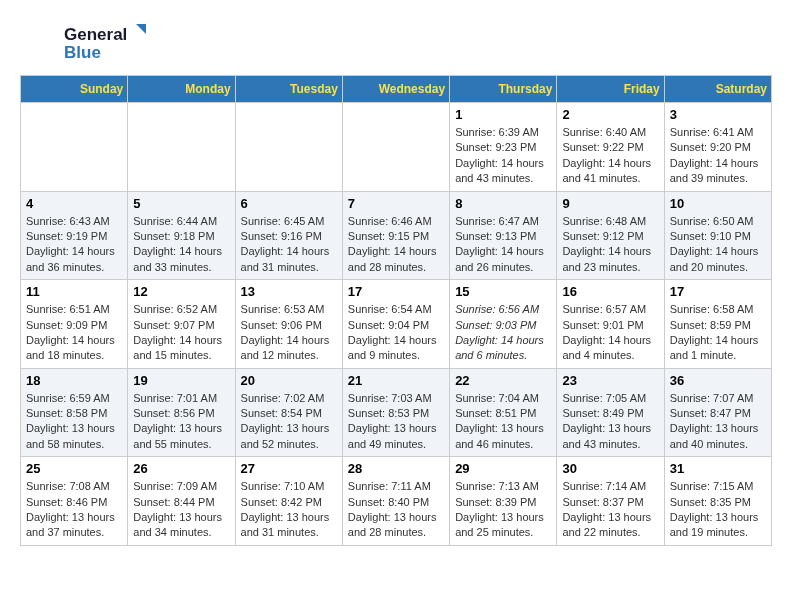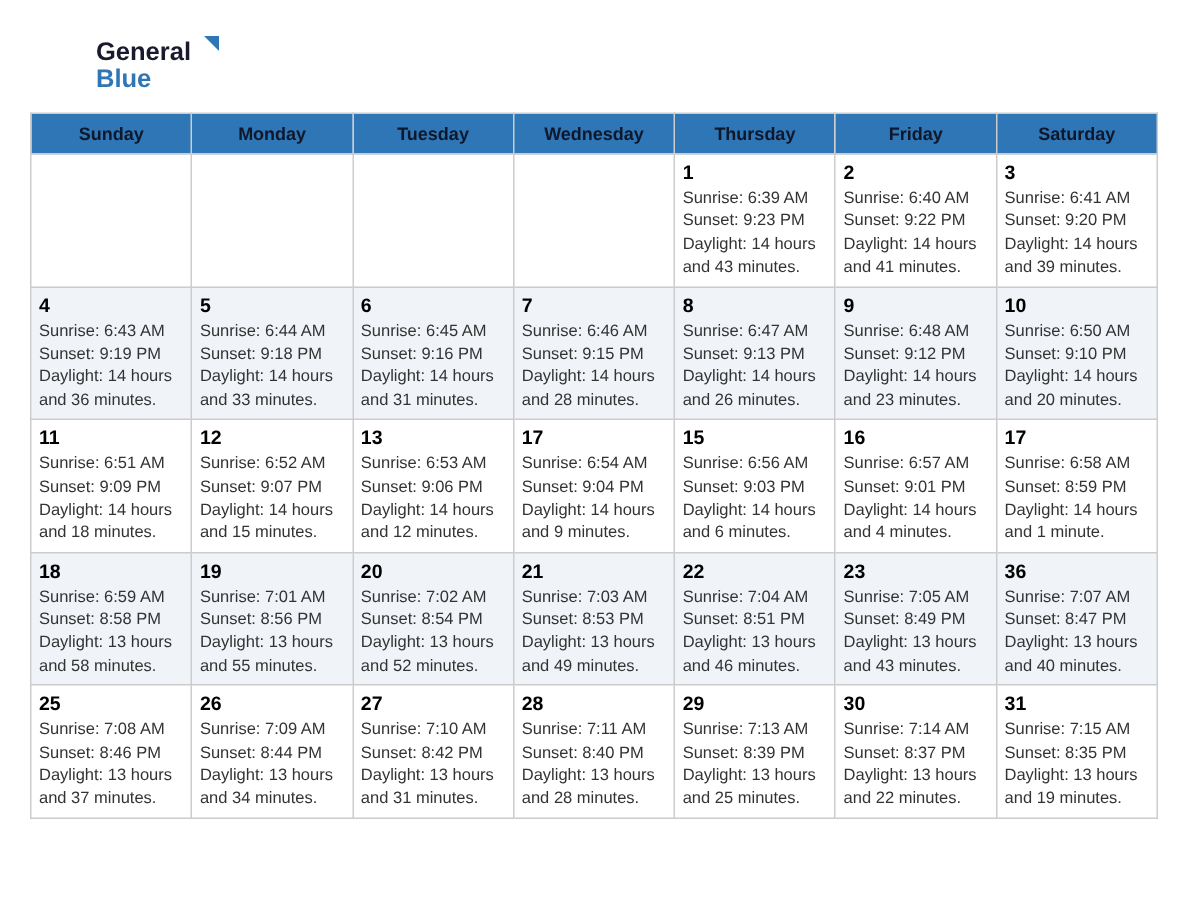--- a/index.html
+++ b/index.html
@@ -34,23 +34,23 @@
       font-size: 16px;
       color: #555;
     }
     .calendar {
       width: 100%;
       border-collapse: collapse;
       font-size: 11px;
     }
     .calendar th {
       background-color: #2e76b6;
-      color: #0f172a;
+      color: #fde047;
       padding: 6px 4px;
-      text-align: center;
+      text-align: right;
       font-size: 12px;
       font-weight: bold;
       border: 1px solid #ccc;
     }
     .calendar td {
       border: 1px solid #ccc;
       padding: 4px 5px;
       vertical-align: top;
       width: calc(100% / 7);
       min-height: 80px;
@@ -196,21 +196,21 @@
 Daylight: 14 hours and 12 minutes.</div>
         </td>
         <td>
           <span class="day-number">17</span>
           <div class="day-info" style="white-space: pre-line;">Sunrise: 6:54 AM
 Sunset: 9:04 PM
 Daylight: 14 hours and 9 minutes.</div>
         </td>
         <td>
           <span class="day-number">15</span>
-          <div class="day-info" style="white-space: pre-line;">Sunrise: 6:56 AM
+          <div class="day-info" style="white-space: pre-line; font-style: italic;">Sunrise: 6:56 AM
 Sunset: 9:03 PM
 Daylight: 14 hours and 6 minutes.</div>
         </td>
         <td>
           <span class="day-number">16</span>
           <div class="day-info" style="white-space: pre-line;">Sunrise: 6:57 AM
 Sunset: 9:01 PM
 Daylight: 14 hours and 4 minutes.</div>
         </td>
         <td>

